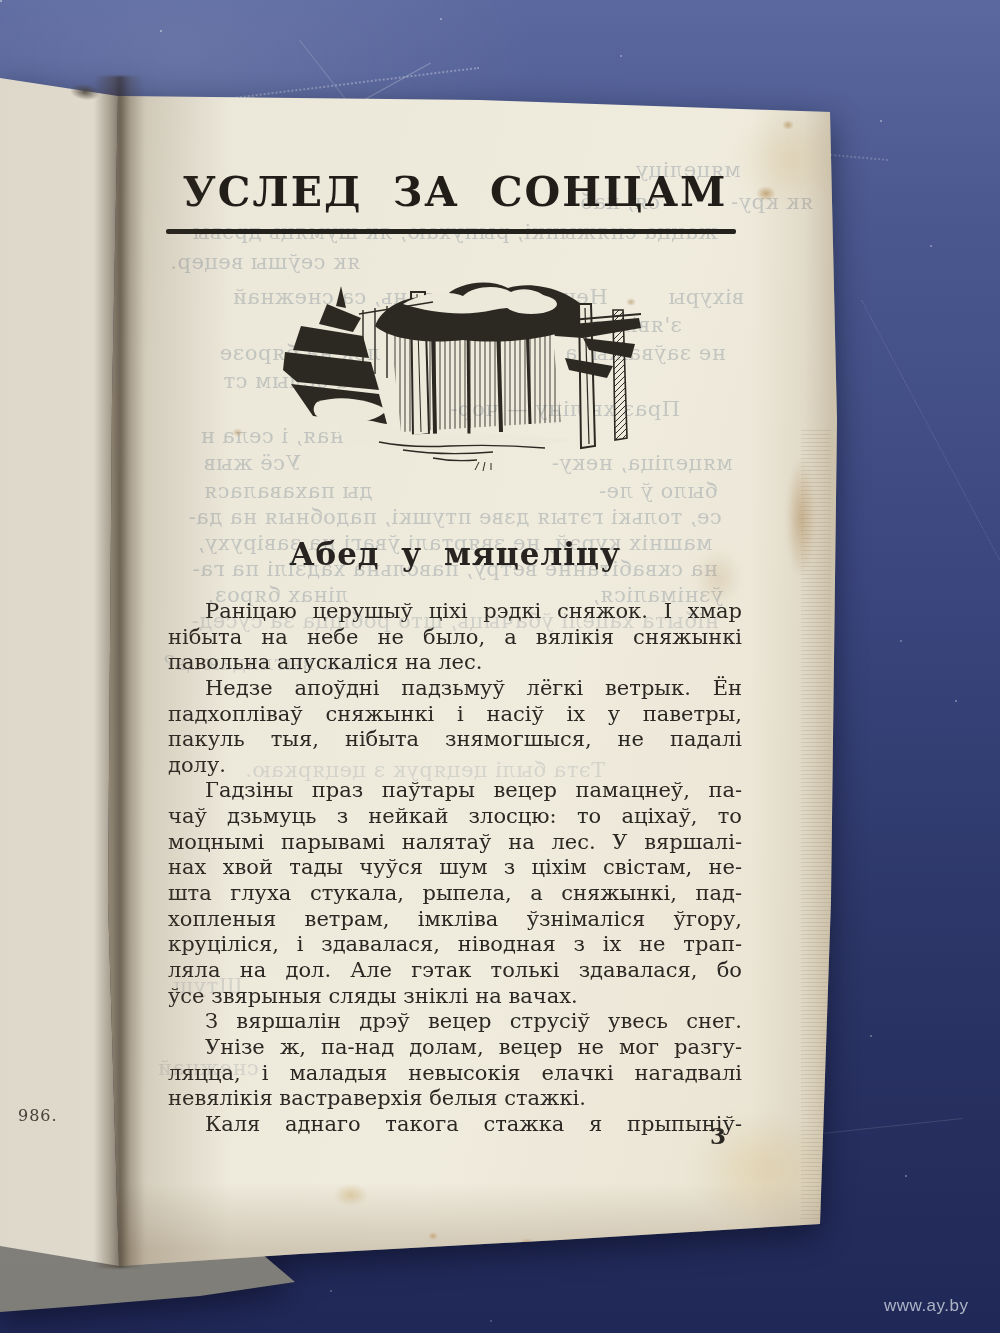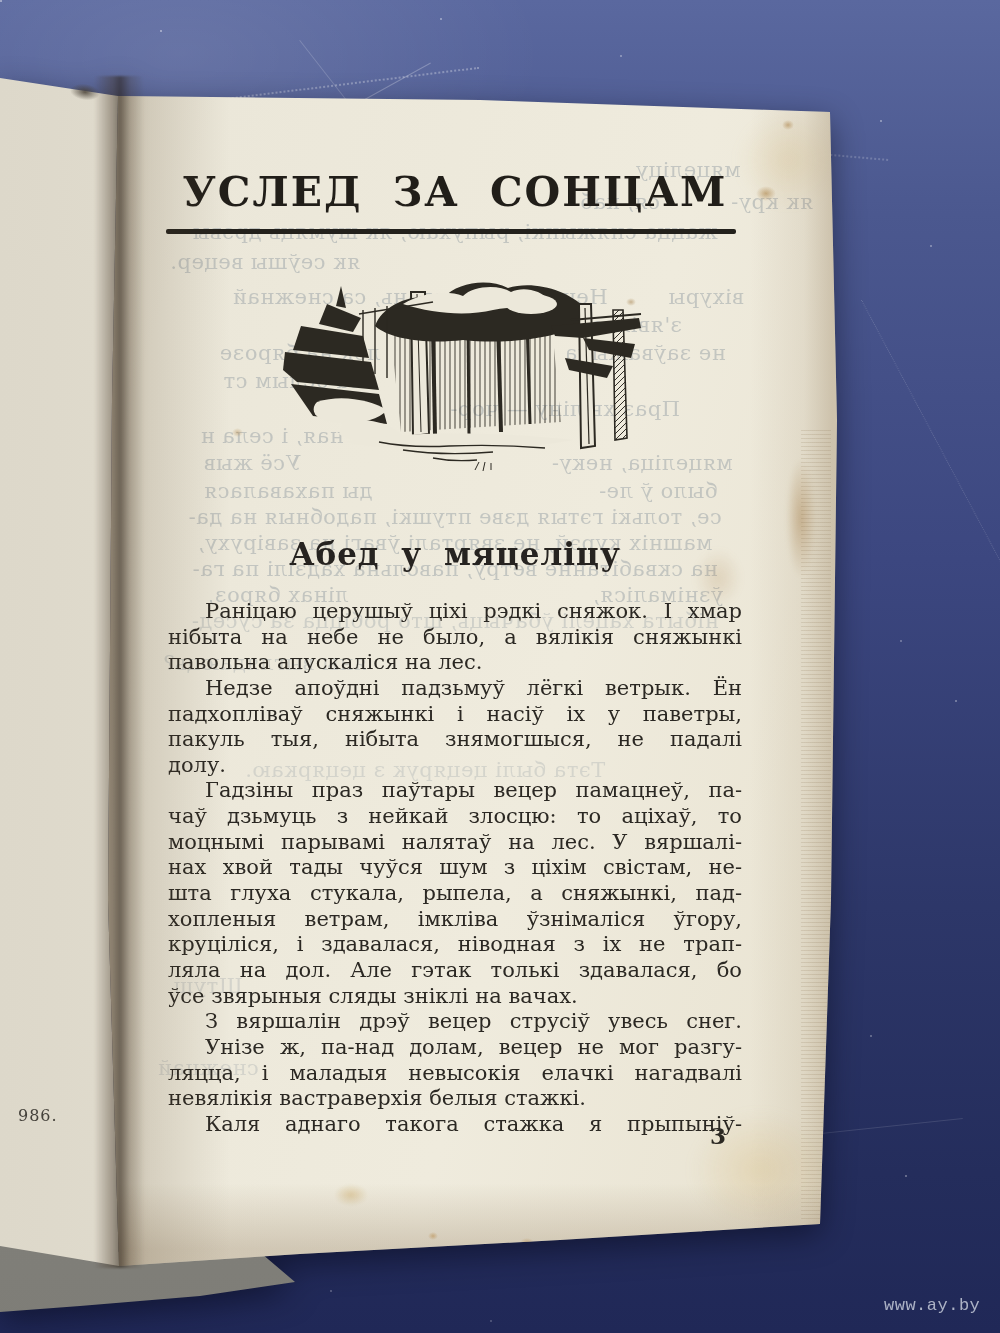--- a/index.html
+++ b/index.html
@@ -79,21 +79,21 @@
     font-size:23px;font-weight:bold;color:#2b2823;}
   .left-code{position:absolute;left:2px;top:1106px;font-size:16px;letter-spacing:1px;color:#45423b;margin-left:16px;}
 
   
   .ghost-layer{position:absolute;inset:0;pointer-events:none;}
   .ghost{position:absolute;transform:translateX(-50%) scaleX(-1);white-space:nowrap;
     font-size:21px;color:#8a959d;opacity:.42;filter:blur(.5px);letter-spacing:.5px;}
 
   .illustration{position:absolute;left:283px;top:274px;width:360px;height:200px;}
 
-  .watermark{position:absolute;left:884px;top:1296px;font-family:Liberation Mono, monospace;
+  .watermark{position:absolute;left:884px;top:1296px;font-family:Liberation Sans, sans-serif;
     font-size:17px;color:rgba(196,202,216,.85);letter-spacing:0.5px;}
 </style>
 </head>
 <body>
 
 <div class="table">
   <div class="scratch s1"></div>
   <div class="scratch s2"></div>
   <div class="scratch s3"></div>
   <div class="scratch s4"></div>

